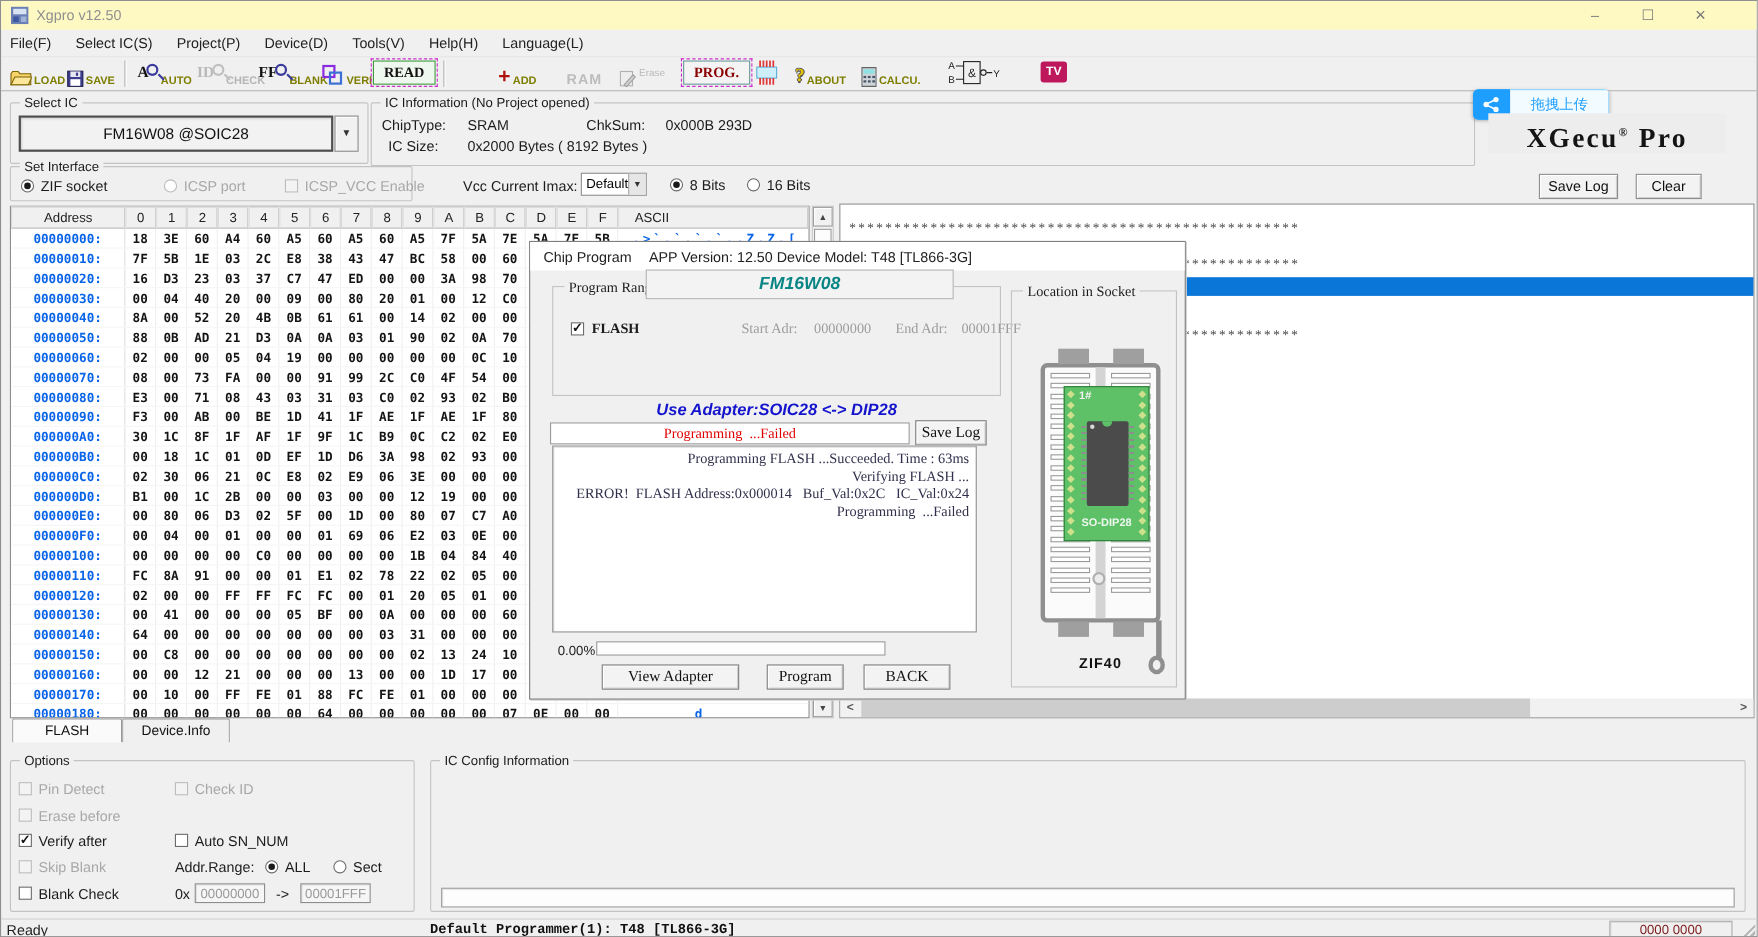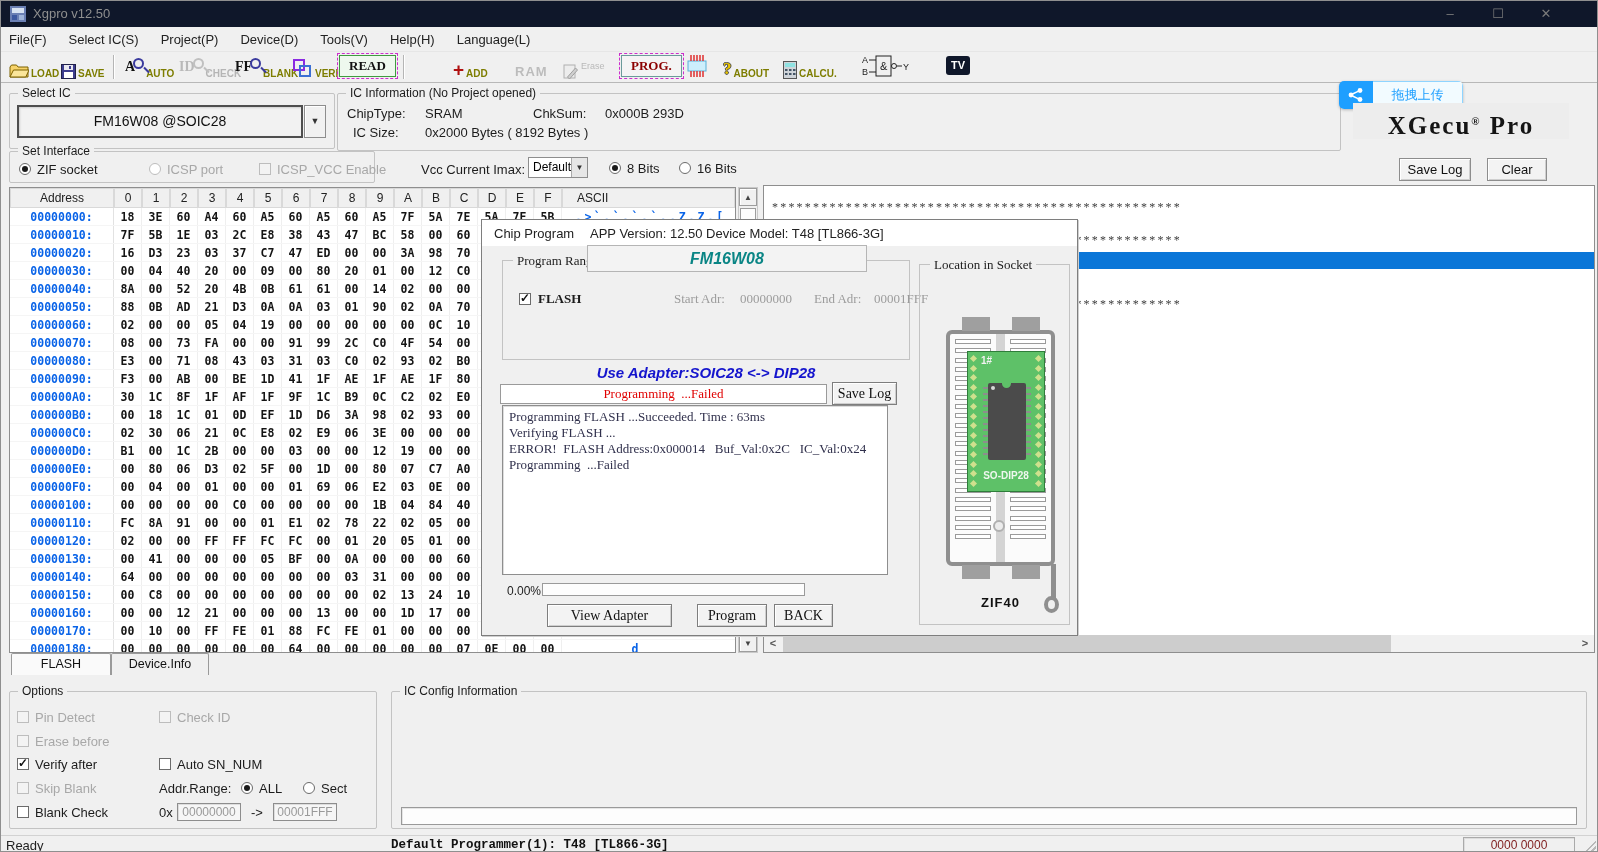--- a/index.html
+++ b/index.html
@@ -1,21 +1,21 @@
 <!DOCTYPE html>
 <html><head>
 <meta charset="utf-8">
 <style>
   * { margin:0; padding:0; box-sizing:border-box; }
   html,body { background:#d4d4d4; }
   #app { position:relative; width:1598px; height:852px; background:#f0f0f0;
          font-family:"Liberation Sans",sans-serif; overflow:hidden; border:1px solid #8f8f8f; }
 
   
-  .titlebar { position:absolute; left:0; top:0; width:100%; height:26px; background:#0f172a; }
+  .titlebar { position:absolute; left:0; top:0; width:100%; height:26px; background:#fef9c3; }
   .appicon { position:absolute; left:9px; top:5px; width:16px; height:16px; }
   .apptitle { position:absolute; left:32px; top:5px; font-size:13px; color:#8f8f8f; }
   .winbtn { position:absolute; top:2px; width:34px; height:22px; color:#7a7a7a; font-size:13px;
             text-align:center; line-height:22px; }
   .winbtn.min{ left:1432px; } .winbtn.max{ left:1480px; } .winbtn.cls{ left:1528px; }
 
   
   .menubar { position:absolute; left:0; top:26px; width:100%; height:24px; display:flex; align-items:center; padding-left:8px; gap:22px; }
   .menu-item { font-size:13px; color:#222; }
 
@@ -35,21 +35,21 @@
   .vsq { position:relative; width:20px; height:20px; }
   .vsq i { position:absolute; display:block; width:12px; height:12px; border:2px solid #8a2be2; }
   .vsq i.b { left:6px; top:6px; border-color:#3b6fd4; }
   .boxedbtn { border:1px solid #3f9a3f; outline:1px dashed #cc2ecc; outline-offset:1px; background:#eef8ee;
               font-weight:bold; font-size:13px; padding:2px 9px; color:#111; font-family:"Liberation Serif",serif; }
   .boxedbtn.prog { color:#8b0000; background:#f4f4f4; border-color:#6b9a9a; }
   .plus { color:#b01010; font-size:19px; font-weight:bold; line-height:18px; }
   .ramtxt { color:#bcbcbc; font-weight:bold; font-size:13px; letter-spacing:1px; }
   .qmark { color:#e8c400; font-weight:bold; font-size:17px; font-family:"Liberation Serif",serif;
            text-shadow:1px 0 #555,-1px 0 #555,0 1px #555,0 -1px #555; }
-  .tvbox { width:24px; height:19px; background:#0f172a; border-radius:3px; color:#fff; font-weight:bold;
+  .tvbox { width:24px; height:19px; background:#be185d; border-radius:3px; color:#fff; font-weight:bold;
            font-size:11px; text-align:center; line-height:19px; }
   .erasetxt { font-size:9px; color:#b9b9b9; position:relative; top:-8px; }
 
   
   .groupbox { position:absolute; border:1px solid #c3c3c3; border-radius:2px; }
   .grouplabel { position:absolute; top:-8px; left:8px; background:#f0f0f0; padding:0 4px; font-size:12px; color:#1c1c1c; }
 
   
   .bigcombo { position:absolute; left:16px; top:104px; width:286px; height:33px; border:2px solid #4e4e4e;
               background:#f2f2f2; box-shadow:inset 1px 1px 2px #cfcfcf; text-align:center; line-height:29px; font-size:14px; color:#111; }
@@ -135,21 +135,21 @@
   .chippanel { position:absolute; left:105px; top:25px; width:280px; height:27px; background:#f3f3f3;
                border:1px solid #b5b5b5; text-align:center; line-height:25px;
                font-weight:bold; font-style:italic; font-size:16px; color:#0a8585; z-index:2; }
   .adapter { position:absolute; left:20px; top:144px; width:408px; text-align:center; font-weight:bold;
              font-style:italic; font-size:15px; color:#1414cd; }
   .dstatus { position:absolute; left:18px; top:164px; width:327px; height:20px; background:#fff;
              border:1px solid #9a9a9a; text-align:center; font-family:"Liberation Serif",serif;
              font-size:13px; color:#e00000; line-height:18px; white-space:pre; }
   .dlog { position:absolute; left:20px; top:185px; width:386px; height:170px; background:#fff;
           border:1px solid #8e8e8e; box-shadow:inset 1px 1px 0 #ddd; padding:3px 6px; }
-  .dlogline { font-family:"Liberation Serif",serif; font-size:13px; color:#30304c; line-height:16px; white-space:pre; }
+  .dlogline { font-family:"Liberation Serif",serif; font-size:13px; color:#30304c; line-height:16px; white-space:pre;text-align:right; }
   .dprogress-label { position:absolute; left:25px; top:364px; font-size:12px; color:#222; }
   .dprogress { position:absolute; left:60px; top:363px; width:263px; height:13px; border:1px solid #9a9a9a; background:#fdfdfd; }
   .dbtn { position:absolute; top:384px; height:23px; background:#f3f3f3; border:1px solid #7e7e7e;
           box-shadow:inset 1px 1px 0 #fff, inset -1px -1px 0 #cfcfcf;
           font-family:"Liberation Serif",serif; font-size:14px; color:#111; text-align:center; line-height:21px; }
 
   
   .zif { position:absolute; left:26px; top:65px; width:109px; height:236px; border:4px solid #8f8f8f;
          border-radius:6px; background:#fbfbfb; }
   .ztab { position:absolute; width:28px; height:14px; background:#9f9f9f; }
@@ -962,21 +962,21 @@
         <div class="dlogline">Programming FLASH ...Succeeded. Time : 63ms</div>
         <div class="dlogline">Verifying FLASH ...</div>
         <div class="dlogline">ERROR!  FLASH Address:0x000014   Buf_Val:0x2C   IC_Val:0x24</div>
         <div class="dlogline">Programming  ...Failed</div>
       </div>
 
     <span class="dprogress-label">0.00%</span>
     <div class="dprogress"></div>
     <div class="dbtn" style="left:65px;width:125px">View Adapter</div>
     <div class="dbtn" style="left:215px;width:70px">Program</div>
-    <div class="dbtn" style="left:292px;width:59px">BACK</div>
+    <div class="dbtn" style="left:303px;width:79px">BACK</div>
 
     <div class="dgroup" style="left:437px;top:44px;width:151px;height:361px">
       <span class="dgrouplabel">Location in Socket</span>
       <div class="zif">
         <div class="ztab" style="left:12px;top:-17px"></div>
         <div class="ztab" style="left:62px;top:-17px"></div>
         <div class="ztab" style="left:12px;bottom:-17px"></div>
         <div class="ztab" style="left:62px;bottom:-17px"></div>
         <div class="zrail"></div>
         <div class="zslotcol" style="left:5px">

